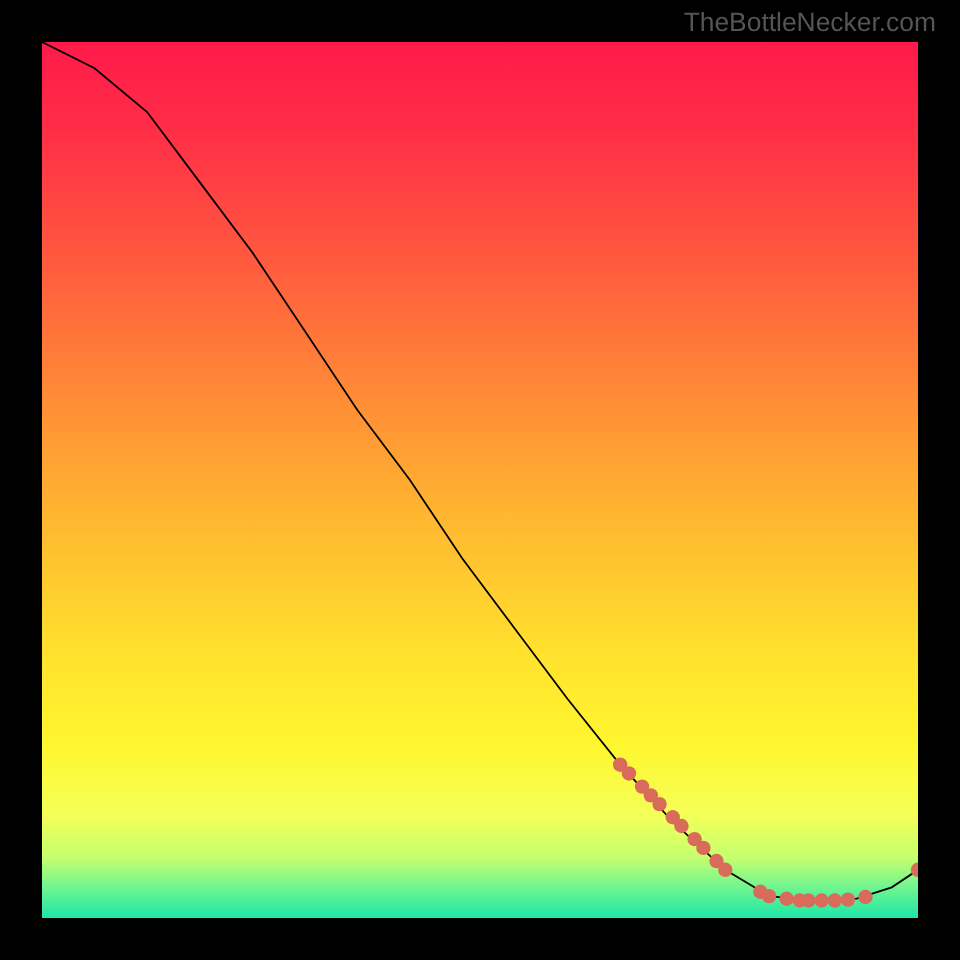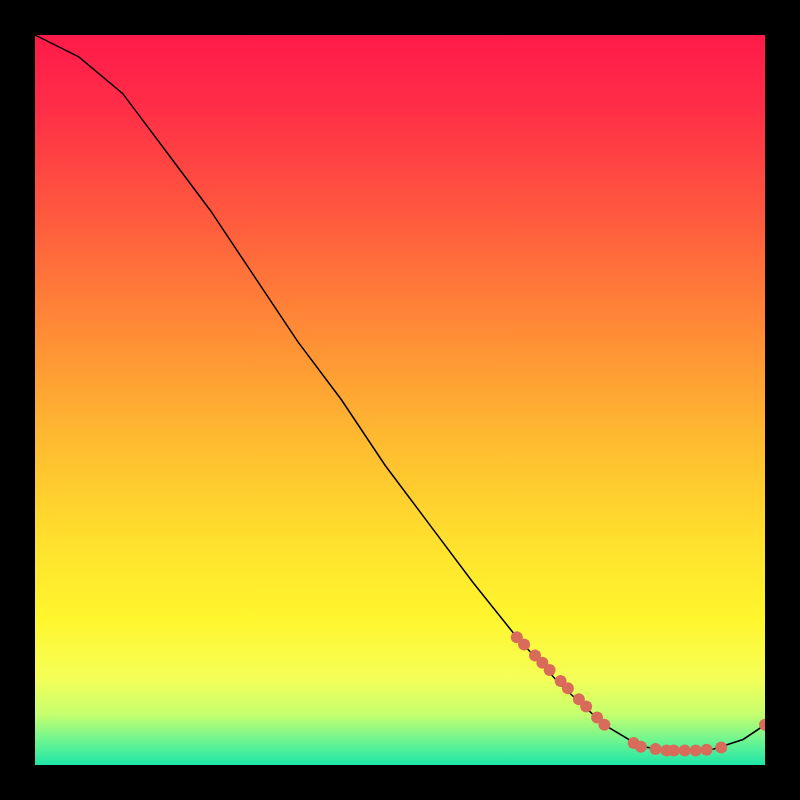--- a/index.html
+++ b/index.html
@@ -33,20 +33,21 @@
     height: 730px;
   }
   svg {
     display: block;
   }
 </style>
 </head>
 <body>
 
 <div class="container">
+  <div class="watermark">TheBottleNecker.com</div>
   <div class="plot-area">
     <svg id="chart-svg" width="730" height="730" viewBox="0 0 730 730">
       <defs>
         <linearGradient id="bg-grad" x1="0" y1="0" x2="0" y2="1">
             <stop offset="0%" stop-color="#ff1a4a"></stop>
             <stop offset="10%" stop-color="#ff2e47"></stop>
             <stop offset="25%" stop-color="#ff5a3e"></stop>
             <stop offset="40%" stop-color="#ff8a36"></stop>
             <stop offset="55.00000000000001%" stop-color="#ffb930"></stop>
             <stop offset="70%" stop-color="#ffe22d"></stop>

